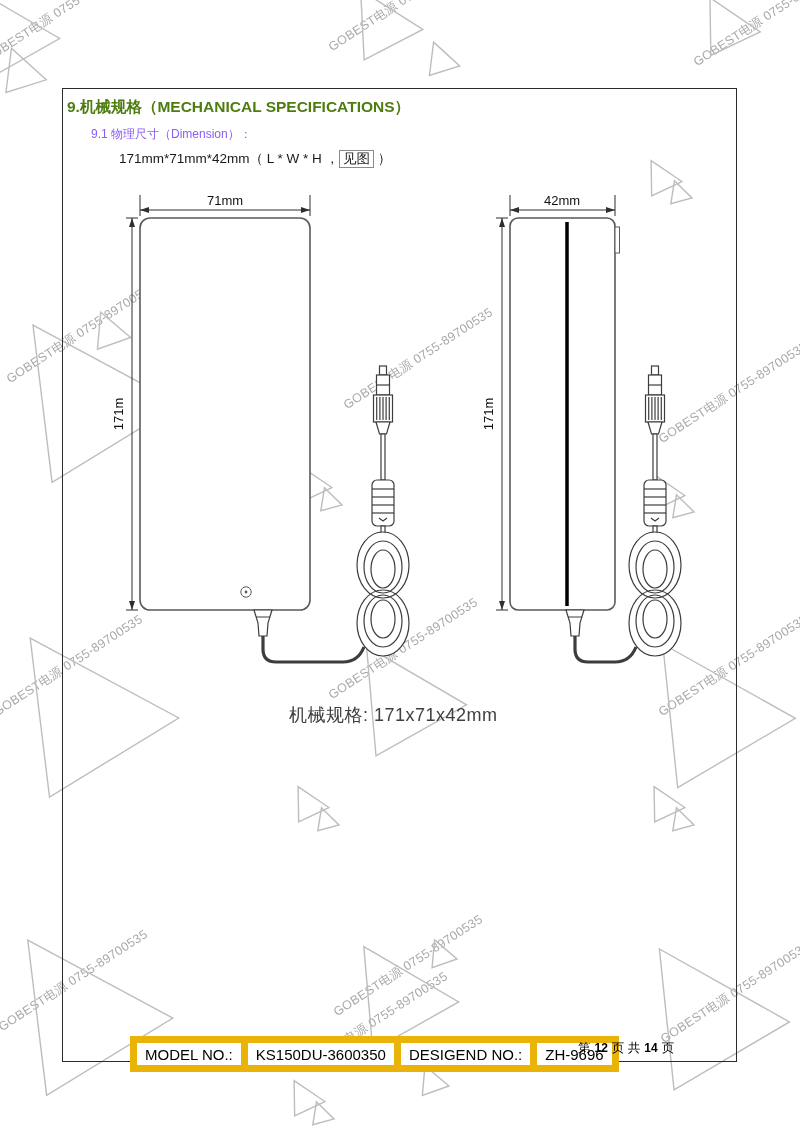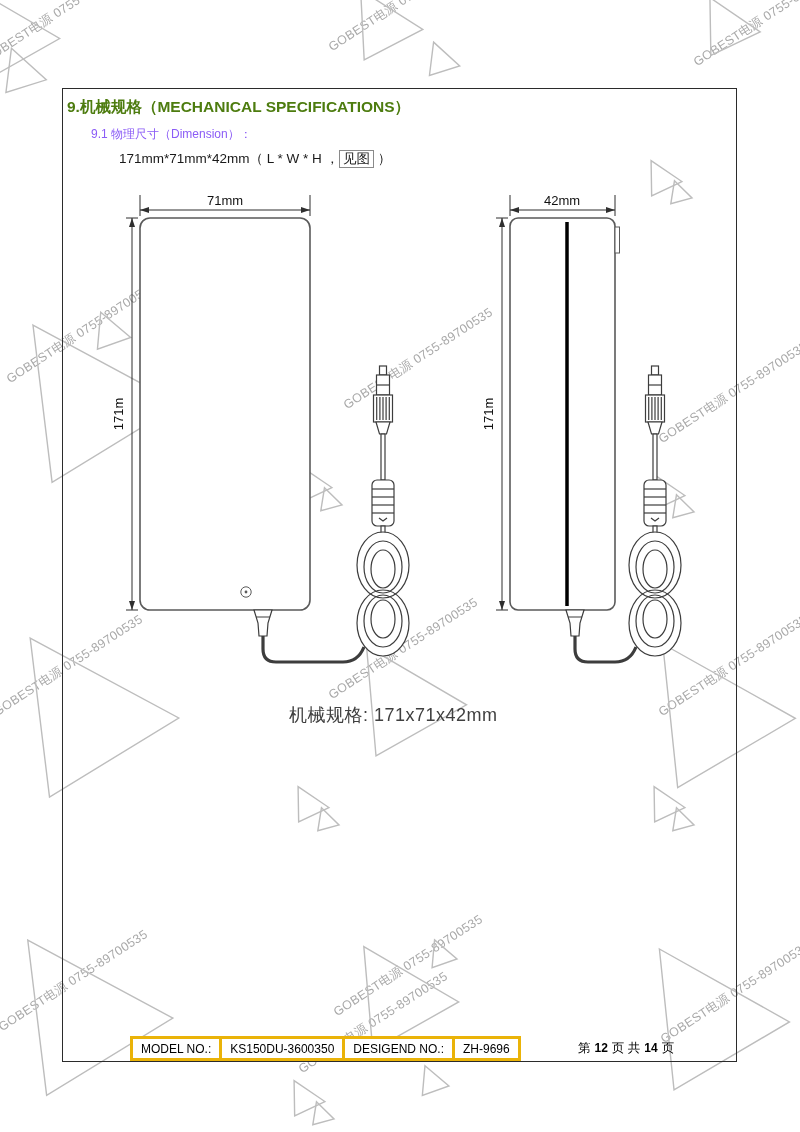--- a/index.html
+++ b/index.html
@@ -40,21 +40,21 @@
   .caption {
     position:absolute; left:289px; top:703px; z-index:3;
     font-size:18px; color:#3f3f3f; letter-spacing:.5px;
   }
   
   .titleblock {
     position:absolute; left:130px; top:1036px; z-index:3;
     border-collapse:collapse; background:#fff;
   }
   .titleblock td {
-    border:3px solid #eab308; font-size:12px; color:#000;
+    border:7px solid #eab308; font-size:15px; color:#000;
     padding:2.5px 8px; white-space:nowrap;margin-left:9px;
   }
   .pagenum { position:absolute; left:578px; top:1040px; z-index:3; font-size:12.5px; color:#000; }
   .pagenum b { margin:0 4px; font-size:12px; }
 </style>
 </head>
 <body>
 
 <div id="wm-layer">
     <div class="wm-text" style="left: -15px; top: 52px;">GOBEST电源 0755-89700535</div>

